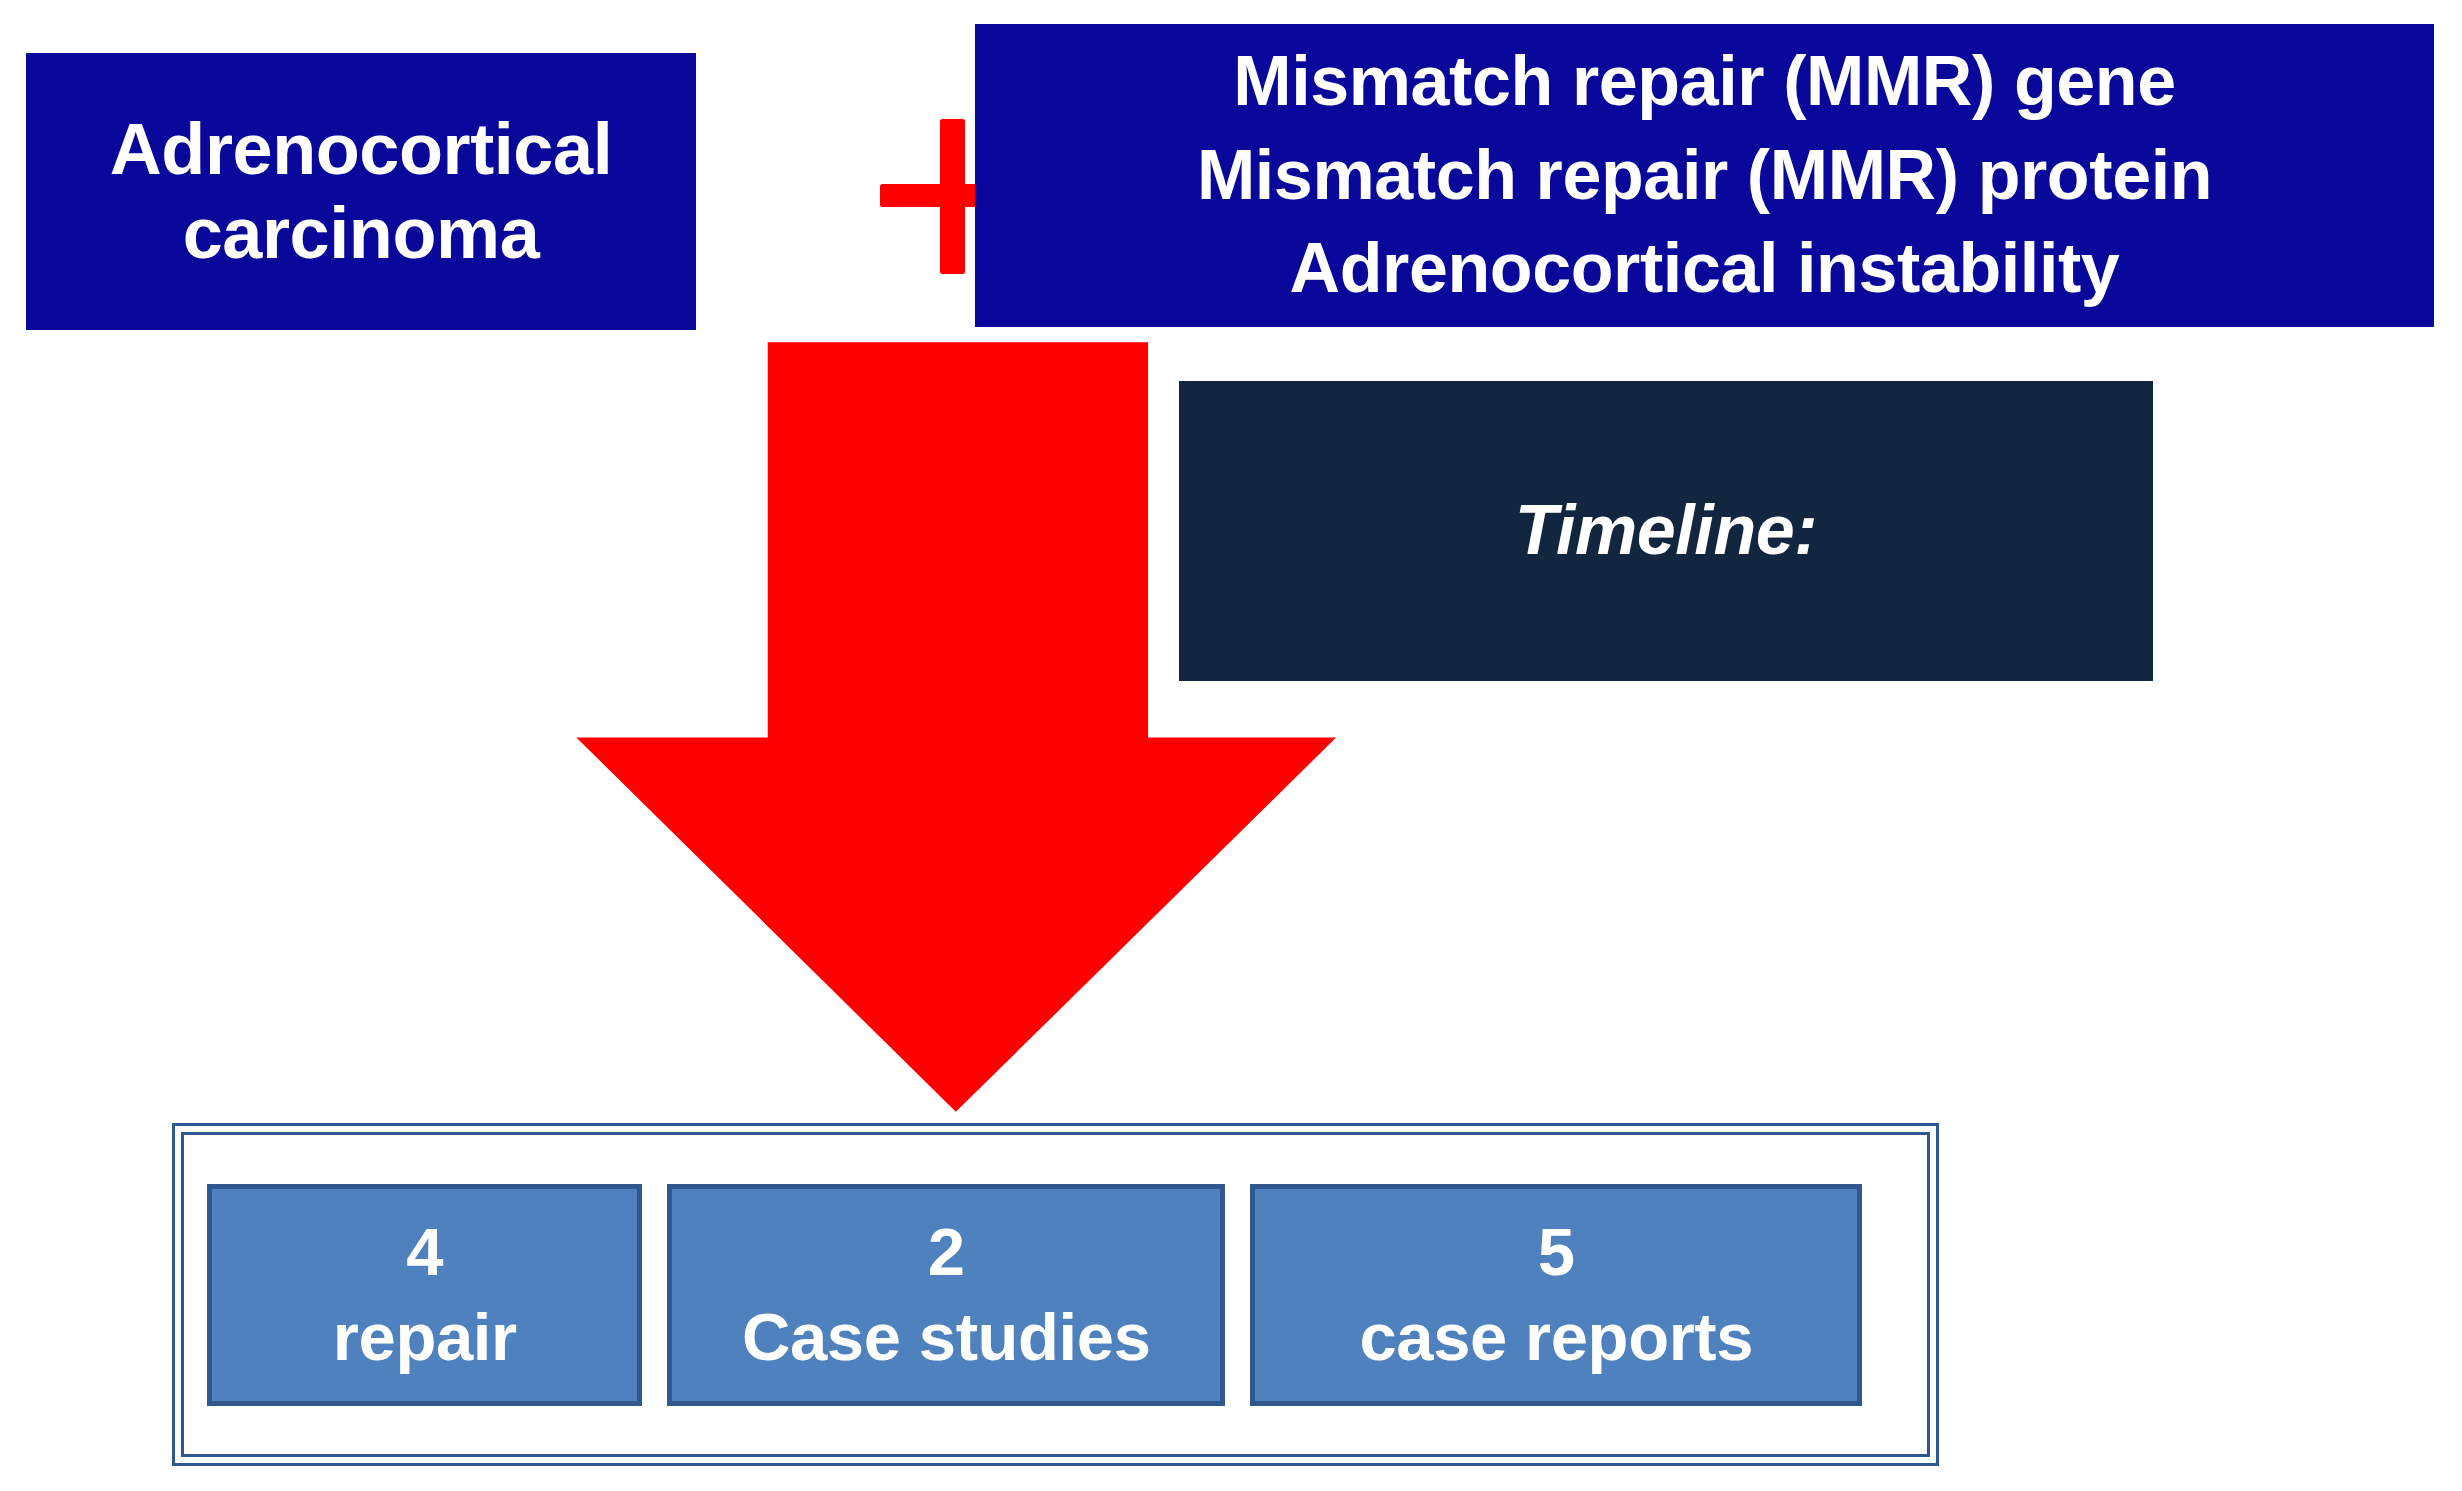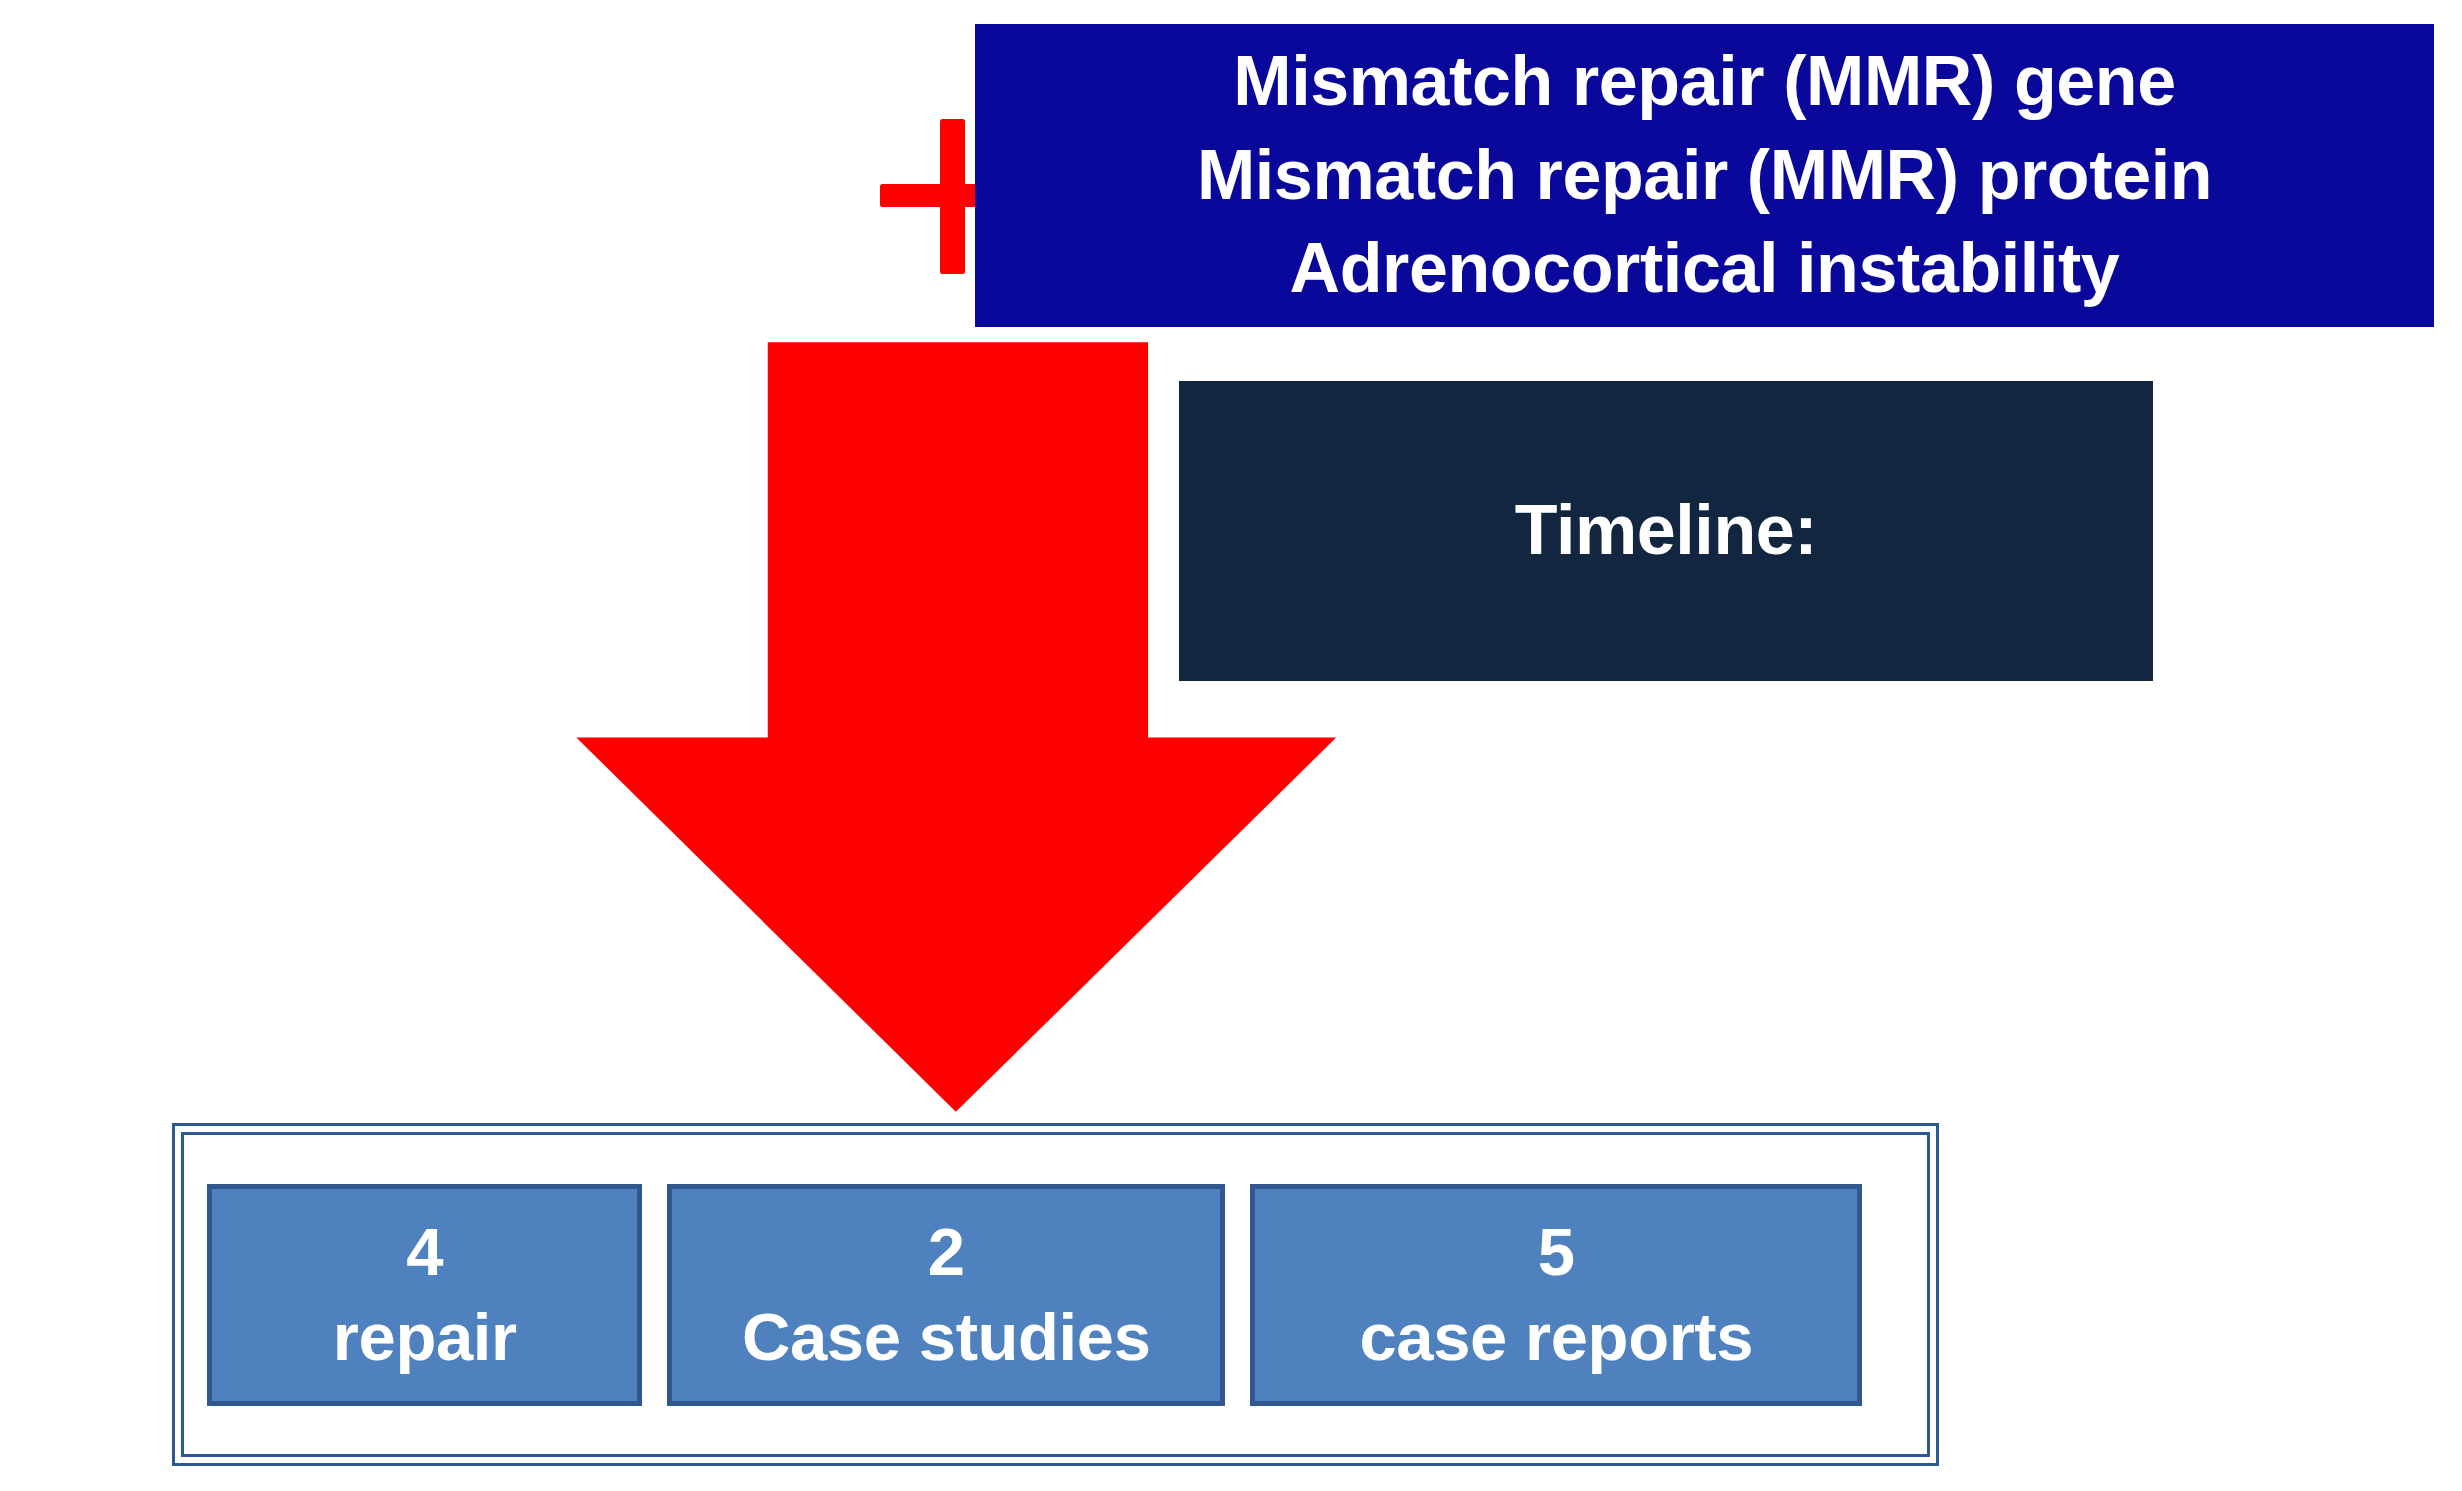--- a/index.html
+++ b/index.html
@@ -97,20 +97,21 @@
     align-items: center;
     justify-content: center;
     text-align: center;
     font-weight: bold;
     font-size: 70px;
     line-height: 1.36;
     letter-spacing: -0.4px;
     font-stretch: condensed;
     box-sizing: border-box;
     padding: 0 15px;
+    font-style: italic;
   }
   #box-timeline .line { display: block; white-space: nowrap; }
 
   
   #down-arrow {
     position: absolute;
     left: 573px;
     top: 339px;
     width: 769px;
     height: 777px;
@@ -174,20 +175,24 @@
   .result-card .lbl { display: block; white-space: nowrap; }
   #card-0 { width: 435px; }
   #card-1 { width: 558px; }
   #card-2 { width: 612px; }
 </style>
 </head>
 <body>
 
 <div id="canvas">
 
+  <div id="box-acc" class="navy-box">
+    <span class="line">Adrenocortical</span>
+    <span class="line">carcinoma</span>
+  </div>
 
   <div id="plus-sign">
     <div class="bar-v"></div>
     <div class="bar-h"></div>
   </div>
 
   <div id="box-mmr" class="navy-box">
     <span class="line">Mismatch repair (MMR) gene</span>
     <span class="line">Mismatch repair (MMR) protein</span>
     <span class="line">Adrenocortical instability</span>

